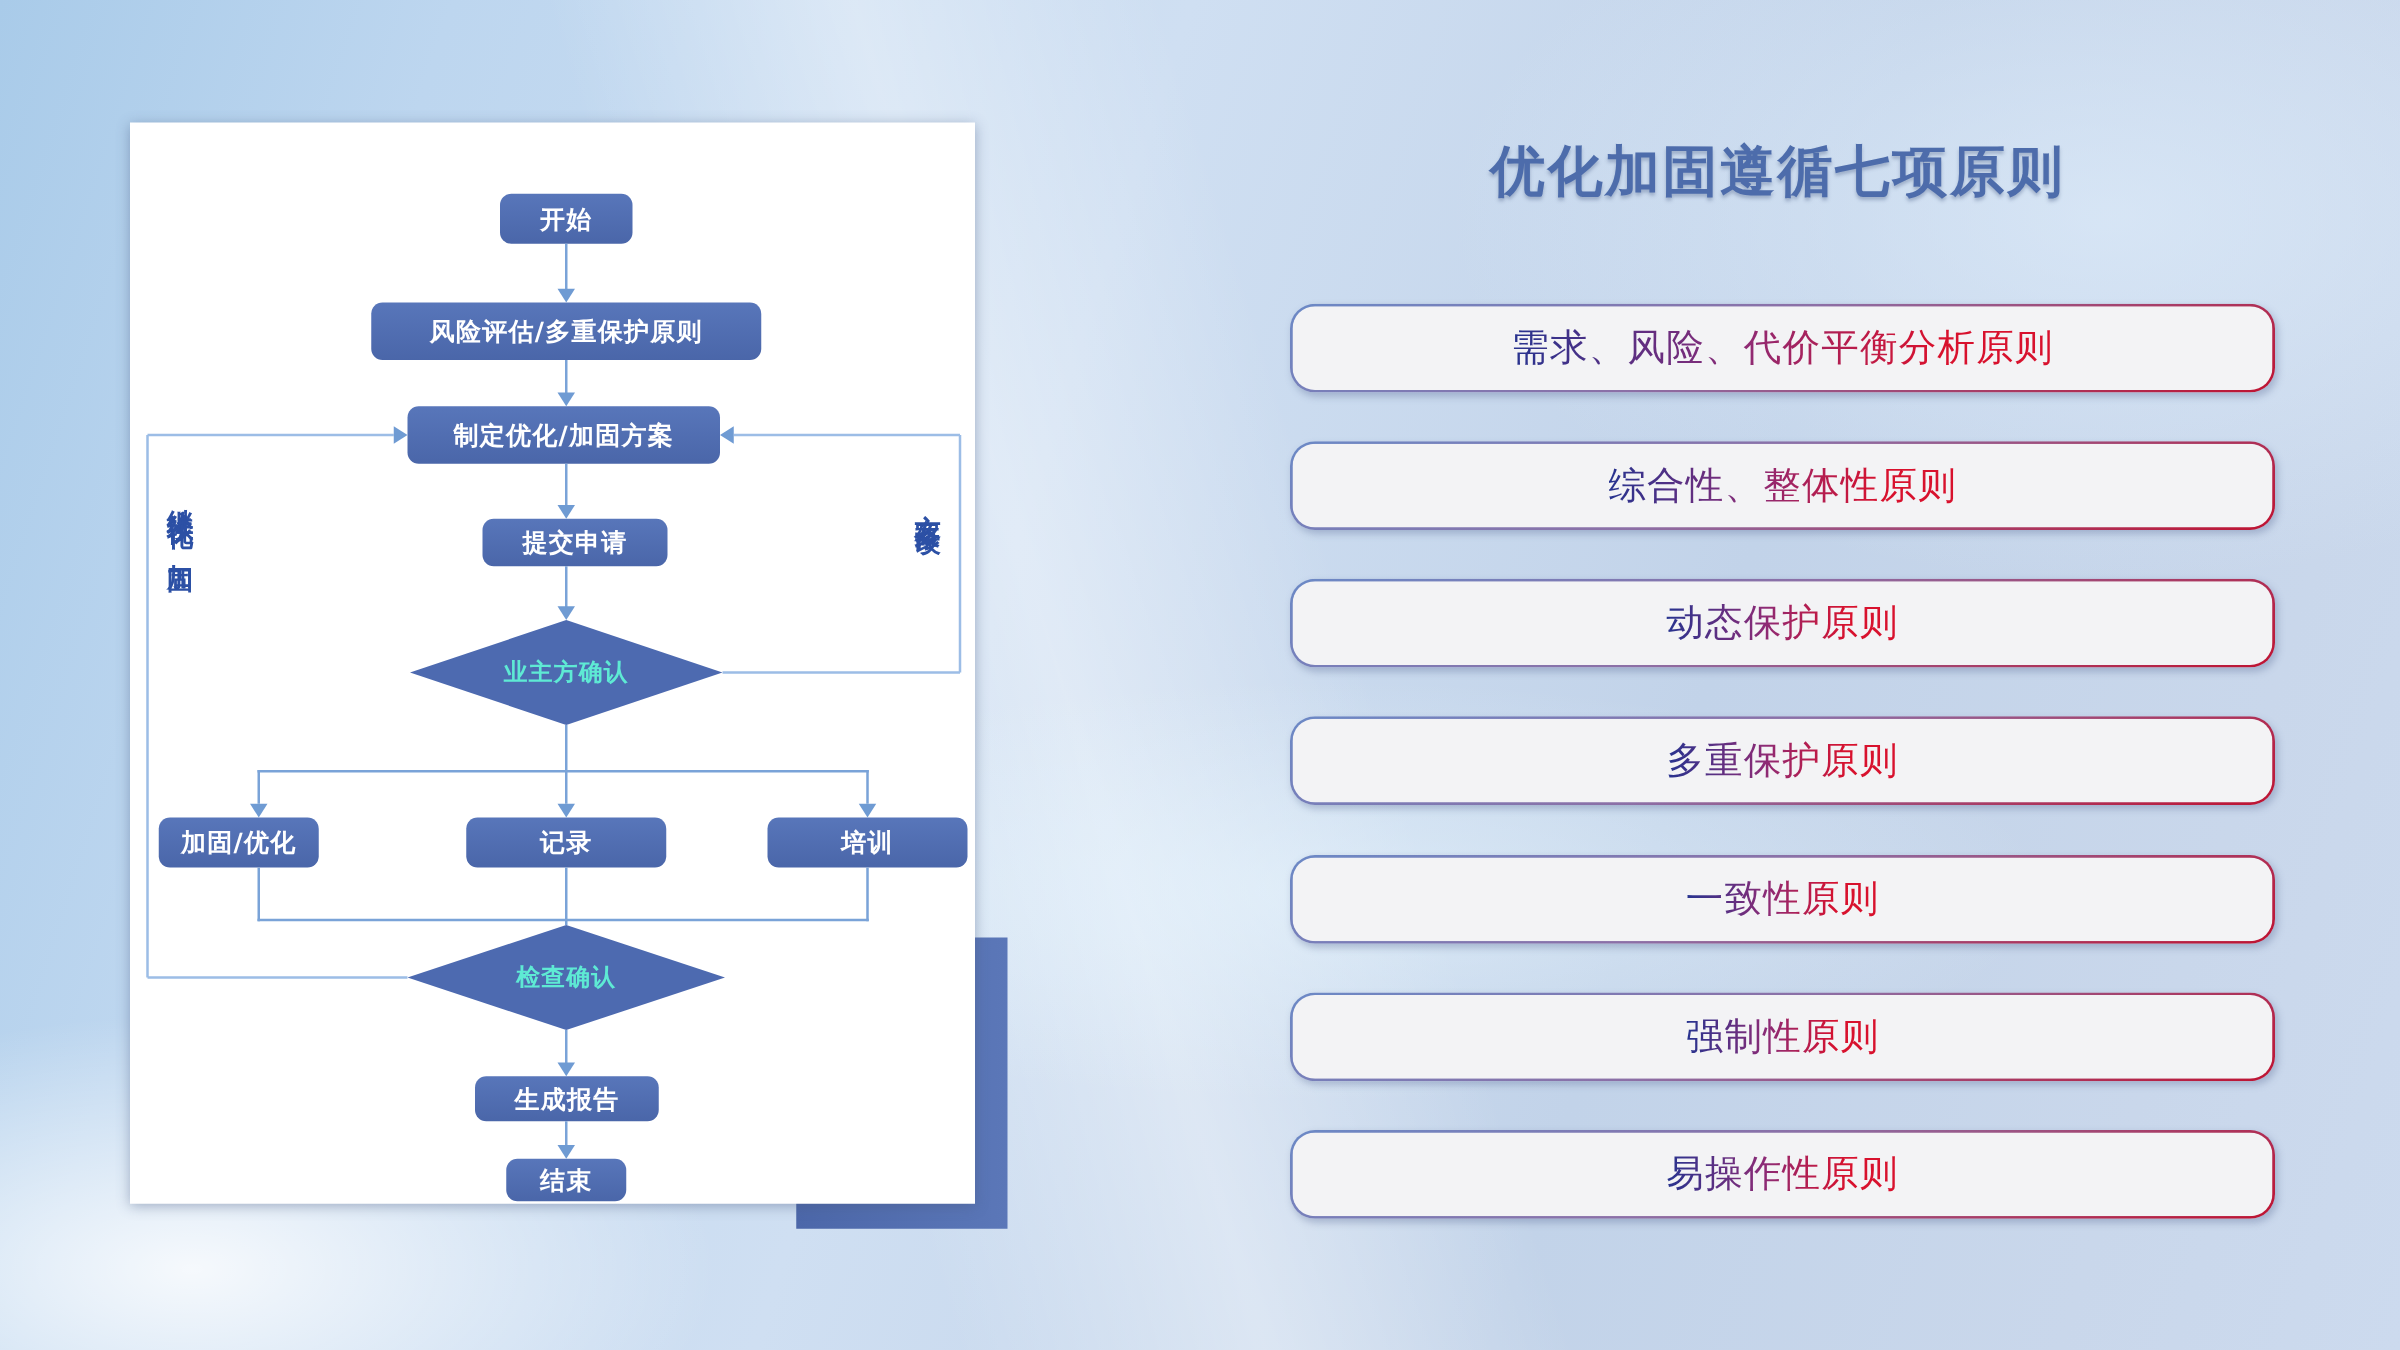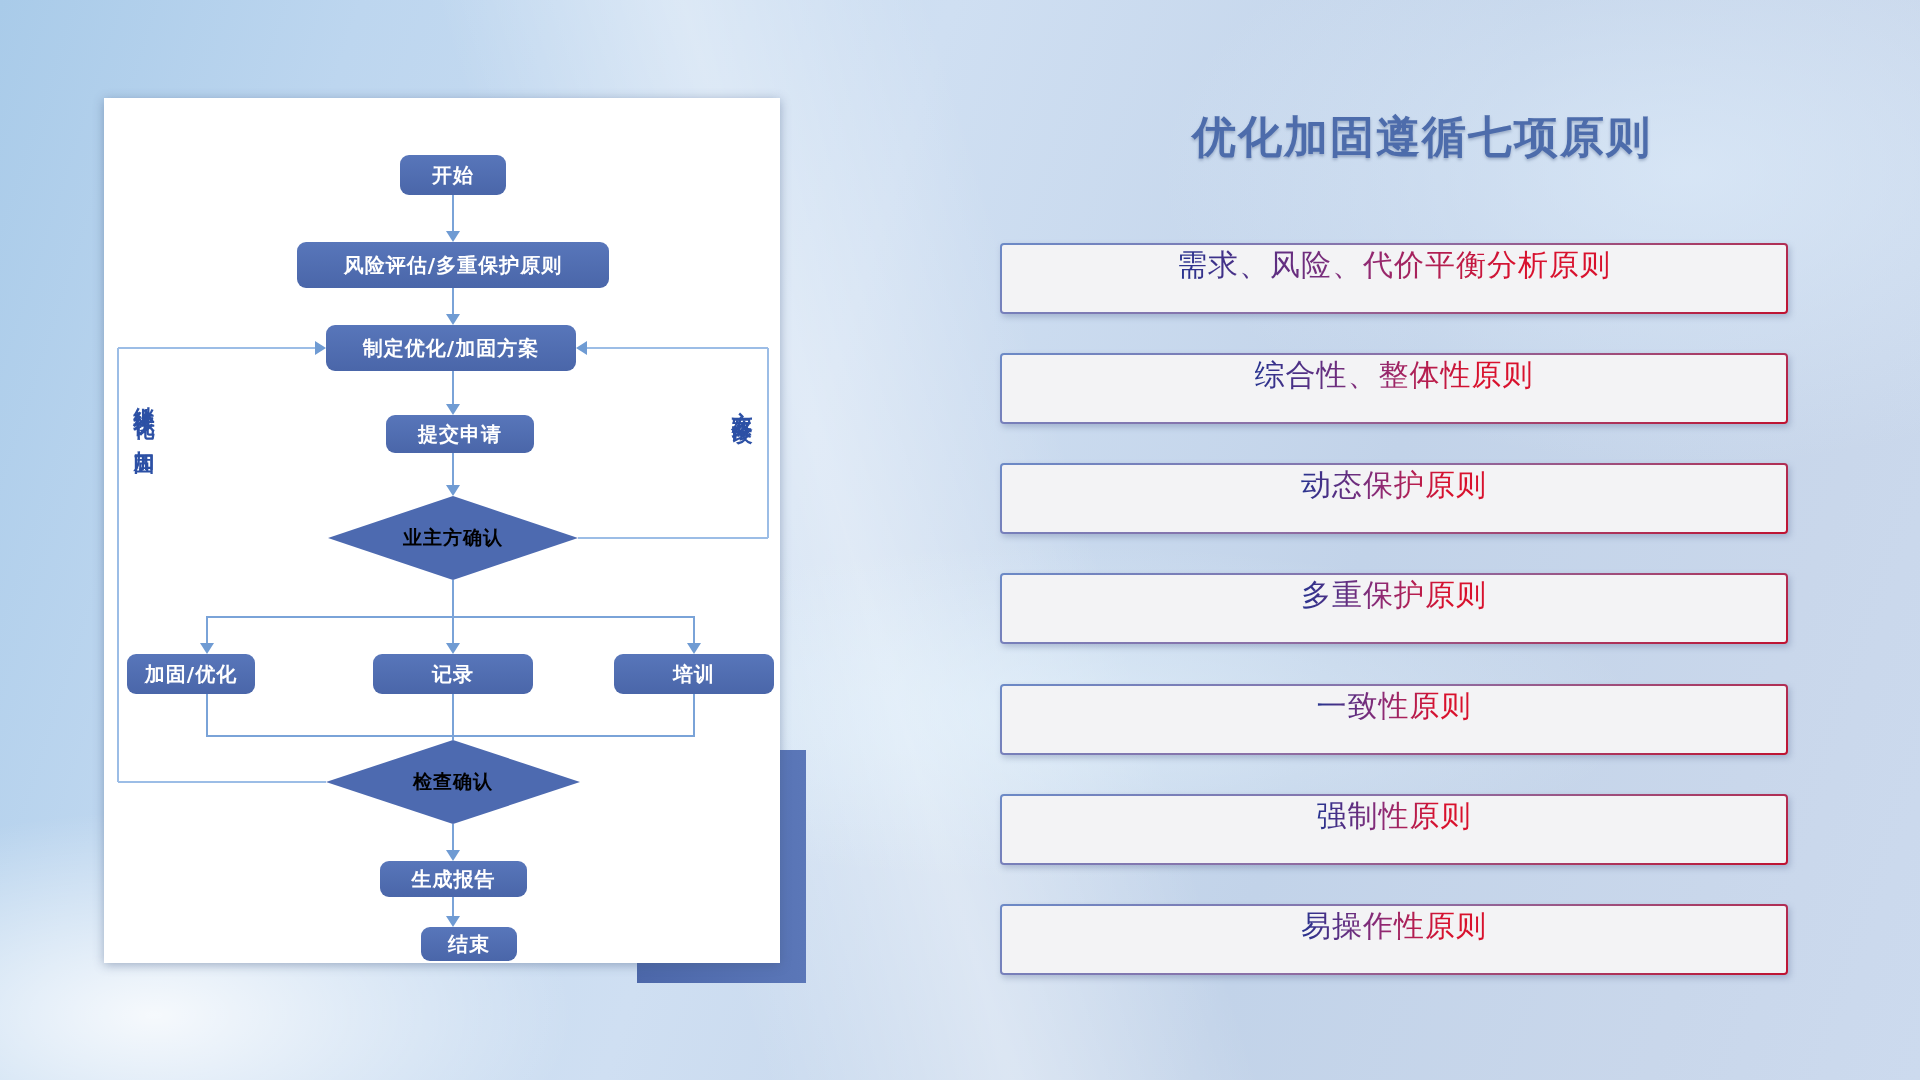--- a/index.html
+++ b/index.html
@@ -26,21 +26,21 @@
     background:#ffffff;box-shadow:0 2px 10px rgba(70,90,130,.45);
   }
   .fnode{
     position:absolute;display:flex;align-items:center;justify-content:center;
     background:linear-gradient(180deg,#5876ba,#4a66a9);
     color:#fff;font-weight:700;border-radius:9px;
     font-size:20px;letter-spacing:1px;white-space:nowrap;
   }
   .fdiamond{
     position:absolute;display:flex;align-items:center;justify-content:center;
-    background:#4d6ab0;color:#000000;font-weight:700;font-size:19px;letter-spacing:1px;
+    background:#4d6ab0;color:#5eead4;font-weight:700;font-size:19px;letter-spacing:1px;
     clip-path:polygon(50% 0,100% 50%,50% 100%,0 50%);
   }
   .vline,.hline{position:absolute;background:#7aa3d8;}
   .vline{width:2px;}
   .hline{height:2px;}
   .loopline{background:#9cbde6;}
   .ah{position:absolute;width:0;height:0;}
   .ah.down{border-left:7px solid transparent;border-right:7px solid transparent;border-top:11px solid #6f9bd3;}
   .ah.right{border-top:7px solid transparent;border-bottom:7px solid transparent;border-left:11px solid #6f9bd3;}
   .ah.left{border-top:7px solid transparent;border-bottom:7px solid transparent;border-right:11px solid #6f9bd3;}
@@ -48,23 +48,23 @@
     position:absolute;writing-mode:vertical-rl;text-orientation:upright;
     color:#2c50a5;font-size:21px;font-weight:600;letter-spacing:4px;white-space:nowrap;
   }
   
   .slide-title{
     position:absolute;left:1022px;top:108px;width:800px;text-align:center;
     font-size:44px;font-weight:700;color:#4d6cab;letter-spacing:2px;
     text-shadow:0 2px 3px rgba(80,100,140,.4);
   }
   .pbox{
-    position:absolute;left:1000px;width:784px;height:67px;
-    display:flex;align-items:flex-start;justify-content:center;
-    border:2px solid transparent;border-radius:4px;
+    position:absolute;left:1032px;width:784px;height:67px;
+    display:flex;align-items:center;justify-content:center;
+    border:2px solid transparent;border-radius:20px;
     background:
       linear-gradient(#f3f3f5,#f3f3f5) padding-box,
       linear-gradient(155deg,#6b89c6 0%,#8c6fa6 45%,#bf1231 100%) border-box;
     box-shadow:2px 3px 6px rgba(90,105,150,.35);
   }
   .pbox span{
     font-size:30px;font-weight:500;letter-spacing:1px;
     background:linear-gradient(90deg,#27338f 0%,#8c2b76 42%,#d8112d 78%);
     -webkit-background-clip:text;background-clip:text;color:transparent;
     white-space:nowrap;
@@ -82,21 +82,21 @@
   <div class="fnode" style="left:296px;top:57px;width:106px;height:40px;">开始</div>
   <div class="fnode" style="left:193px;top:144px;width:312px;height:46px;">风险评估/多重保护原则</div>
   <div class="fnode" style="left:222px;top:227px;width:250px;height:46px;">制定优化/加固方案</div>
   <div class="fnode" style="left:282px;top:317px;width:148px;height:38px;">提交申请</div>
   <div class="fdiamond" style="left:224px;top:398px;width:250px;height:84px;">业主方确认</div>
   <div class="fnode" style="left:23px;top:556px;width:128px;height:40px;">加固/优化</div>
   <div class="fnode" style="left:269px;top:556px;width:160px;height:40px;">记录</div>
   <div class="fnode" style="left:510px;top:556px;width:160px;height:40px;">培训</div>
   <div class="fdiamond" style="left:222px;top:642px;width:254px;height:84px;">检查确认</div>
   <div class="fnode" style="left:276px;top:763px;width:147px;height:36px;">生成报告</div>
-  <div class="fnode" style="left:301px;top:829px;width:96px;height:34px;margin-left:16px;">结束</div>
+  <div class="fnode" style="left:301px;top:829px;width:96px;height:34px;">结束</div>
 
   <div class="vline" style="left:348px;top:97px;height:37px;"></div>
   <div class="ah down" style="left:342px;top:133px;"></div>
   <div class="vline" style="left:348px;top:190px;height:27px;"></div>
   <div class="ah down" style="left:342px;top:216px;"></div>
   <div class="vline" style="left:348px;top:273px;height:34px;"></div>
   <div class="ah down" style="left:342px;top:306px;"></div>
   <div class="vline" style="left:348px;top:355px;height:33px;"></div>
   <div class="ah down" style="left:342px;top:387px;"></div>
 

